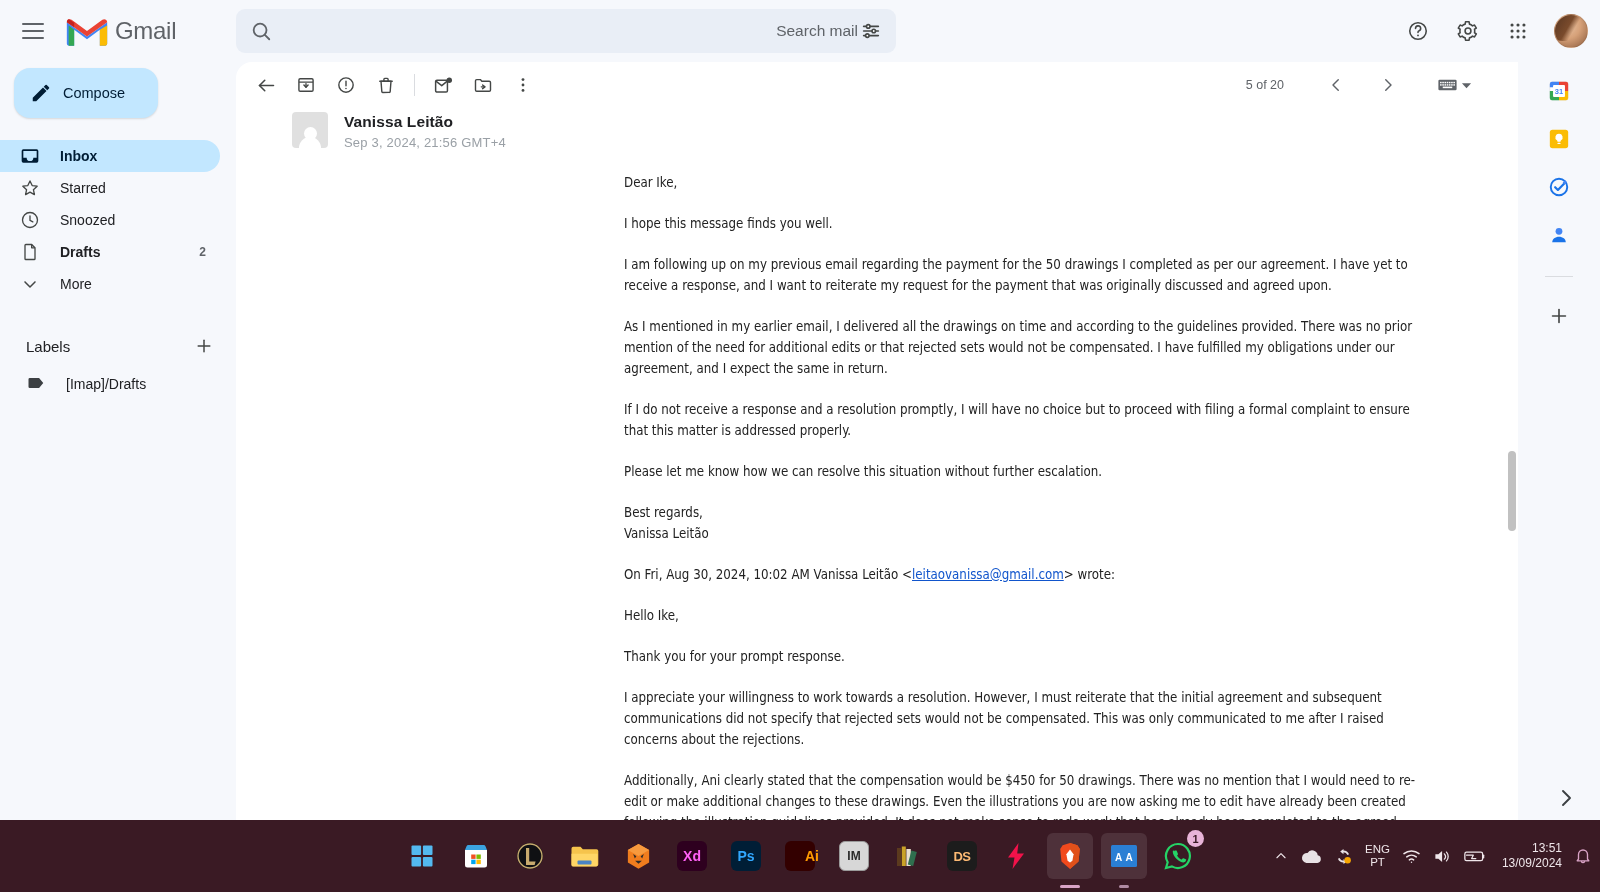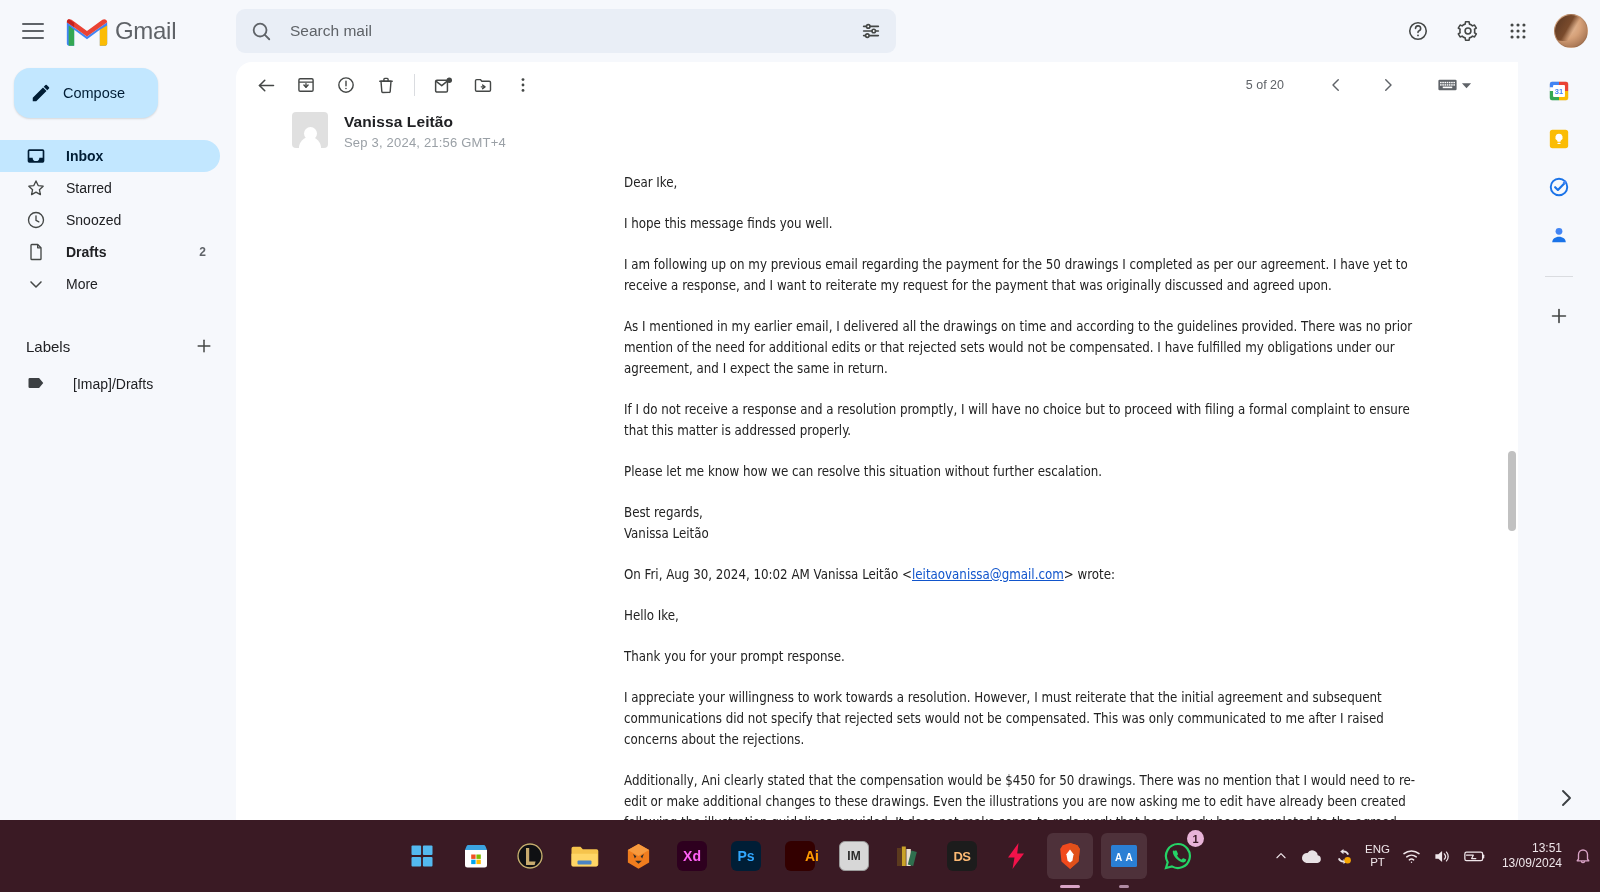--- a/index.html
+++ b/index.html
@@ -39,20 +39,21 @@
     position: absolute; left: 236px; top: 9px;
     width: 660px; height: 44px;
     background: #e9eef6; border-radius: 9px;
     display: flex; align-items: center; padding: 0 14px;
   }
   .search-icon { width: 22px; height: 22px; color:#5f6368; flex:0 0 auto; }
   .search-input {
     flex: 1; border: none; background: transparent; outline: none;
     font-size: 15.5px; color: #202124; margin-left: 16px;
     font-family: "Liberation Sans", sans-serif;
+    text-align: right;
   }
   .search-input::placeholder { color: #5f6368; }
   .search-opts { width: 22px; height: 22px; color: #444746; }
   .header-right {
     position: absolute; right: 12px; top: 0; height: 62px;
     display: flex; align-items: center; gap: 10px;
   }
   .hicon {
     width: 40px; height: 40px; border-radius: 50%;
     display: flex; align-items: center; justify-content: center;
@@ -81,39 +82,39 @@
     width: 144px; height: 50px;
     background: #c2e7ff; border-radius: 16px;
     display: flex; align-items: center; gap: 11px;
     padding-left: 16px; cursor: pointer;
     box-shadow: 0 1px 2px rgba(60,64,67,0.18);
   }
   .compose-label { font-size: 14.5px; color: #001d35; }
   .nav { margin-top: 22px; }
   .nav-item {
     height: 32px; display: flex; align-items: center;
-    padding-left: 26px; margin-right: 16px;
+    padding-left: 20px; margin-right: 16px;
     border-radius: 0 16px 16px 0; cursor: pointer;
     color: #202124; font-size: 14px; gap: 20px;
     position: relative;
   }
   .nav-item.active { background: #c2e7ff; font-weight: 700; color:#001d35; }
   .nav-item .nv-icon { width:20px; height:20px; display:flex; align-items:center; justify-content:center; color:#444746;}
   .nav-item.active .nv-icon { color:#001d35; }
   .nav-item .nv-label { flex: 1; }
   .nav-item .nv-count { font-size: 12px; color: #5f6368; padding-right: 14px; }
   .nav-item.bolded { font-weight: 700; }
   .labels-head {
     margin-top: 30px; height: 32px; display: flex; align-items: center;
     padding-left: 26px; padding-right: 22px; color: #202124; font-size: 15px;
   }
   .labels-head .lh-title { flex: 1; }
   .plus-icon { width: 20px; height: 20px; color:#444746; cursor:pointer; }
   .label-item {
-    height: 32px; display: flex; align-items: center; gap: 27px;
+    height: 32px; display: flex; align-items: center; gap: 20px;
     padding-left: 26px; margin-right: 16px; border-radius: 0 16px 16px 0;
     font-size: 14px; color: #202124; cursor: pointer; margin-top: 6px;
   }
 
   
   .mail-pane {
     position: absolute; left: 236px; top: 62px;
     width: 1282px; height: 758px;
     background: #ffffff;
     border-radius: 16px 0 0 0;

